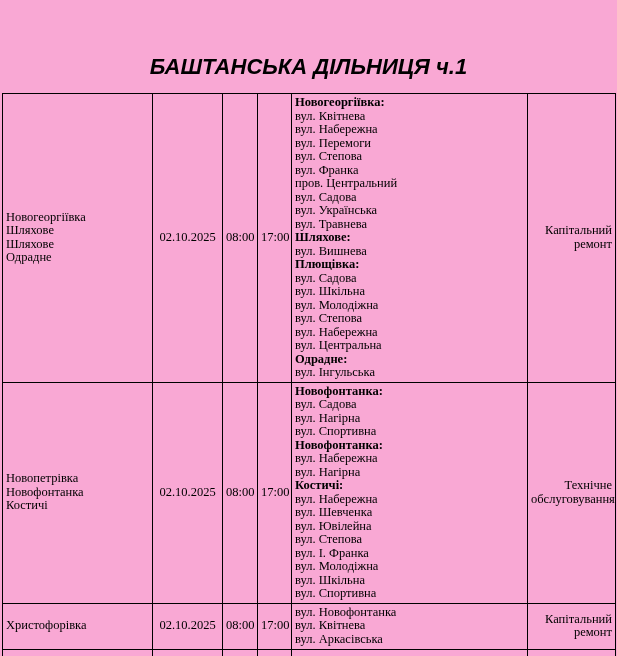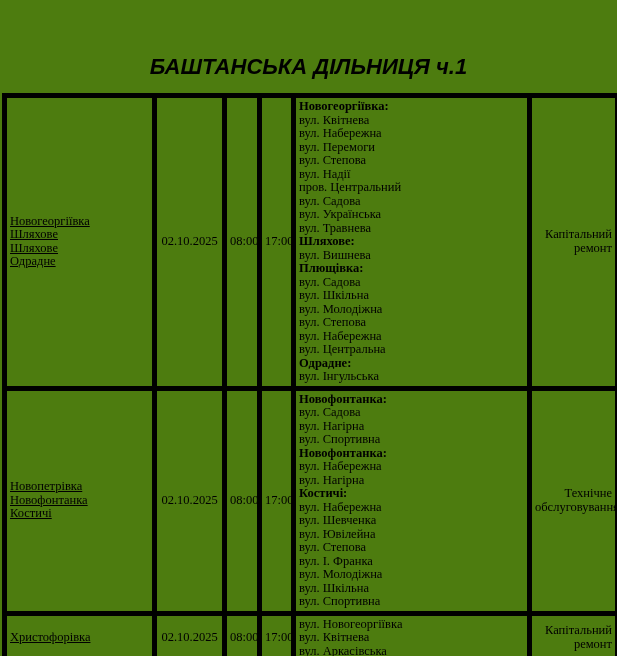--- a/index.html
+++ b/index.html
@@ -11,62 +11,62 @@
     width: 617px;
     height: 656px;
     overflow: hidden;
     font-family: "Liberation Serif", serif;
     color: #000000;
   }
   .page {
     width: 617px;
     height: 656px;
     position: relative;
-    background: #4d7c0f;
+    background: #f9a8d4;
   }
   .page-title {
     padding-top: 54px;
     text-align: center;
     font-family: "Liberation Sans", sans-serif;
     font-weight: bold;
     font-style: italic;
     font-size: 22px;
     line-height: 26px;
     color: #000000;
   }
   table.schedule {
     border-collapse: collapse;
     table-layout: fixed;
     width: 613px;
     margin: 13px 0 0 2px;
     font-size: 12.5px;
     line-height: 13.5px;
   }
   table.schedule td {
-    border: 5px solid #000000;
+    border: 1px solid #000000;
     vertical-align: middle;
     padding: 2px 3px;
     overflow: hidden;
   }
   col.c-villages { width: 150px; }
   col.c-date     { width: 70px;  }
   col.c-start    { width: 35px;  }
   col.c-end      { width: 34px;  }
   col.c-streets  { width: 236px; }
   col.c-type     { width: 88px;  }
 
   td.villages { text-align: left; padding-left: 5px; }
   td.date     { text-align: center; }
   td.time     { text-align: right; padding: 2px 1px; }
   td.streets  { vertical-align: top; padding-left: 5px; }
   td.worktype { text-align: right; padding-left: 4px; }
 
   .street-line { white-space: nowrap; }
   .street-line.hdr { font-weight: bold; }
-  .village-name { white-space: nowrap; text-decoration: underline; }
+  .village-name { white-space: nowrap; }
 
   tbody tr:nth-child(1) { height: 288px; }
   tbody tr:nth-child(2) { height: 221px; }
   tbody tr:nth-child(3) { height: 46px; }
   tbody tr.stub { height: 28px; }
 </style>
 </head>
 <body>
 
 <div class="page">
@@ -91,21 +91,21 @@
           </td>
           <td class="cell date">02.10.2025</td>
           <td class="cell time">08:00</td>
           <td class="cell time">17:00</td>
           <td class="cell streets">
             <div class="street-line hdr">Новогеоргіївка:</div>
             <div class="street-line">вул. Квітнева</div>
             <div class="street-line">вул. Набережна</div>
             <div class="street-line">вул. Перемоги</div>
             <div class="street-line">вул. Степова</div>
-            <div class="street-line">вул. Надії</div>
+            <div class="street-line">вул. Франка</div>
             <div class="street-line">пров. Центральний</div>
             <div class="street-line">вул. Садова</div>
             <div class="street-line">вул. Українська</div>
             <div class="street-line">вул. Травнева</div>
             <div class="street-line hdr">Шляхове:</div>
             <div class="street-line">вул. Вишнева</div>
             <div class="street-line hdr">Плющівка:</div>
             <div class="street-line">вул. Садова</div>
             <div class="street-line">вул. Шкільна</div>
             <div class="street-line">вул. Молодіжна</div>
@@ -147,21 +147,21 @@
           <td class="cell worktype">Технічне обслуговування</td>
         </tr>
         <tr>
           <td class="cell villages">
             <div class="village-name">Христофорівка</div>
           </td>
           <td class="cell date">02.10.2025</td>
           <td class="cell time">08:00</td>
           <td class="cell time">17:00</td>
           <td class="cell streets">
-            <div class="street-line">вул. Новогеоргіївка</div>
+            <div class="street-line">вул. Новофонтанка</div>
             <div class="street-line">вул. Квітнева</div>
             <div class="street-line">вул. Аркасівська</div>
           </td>
           <td class="cell worktype">Капітальний ремонт</td>
         </tr>
         <tr class="stub">
           <td class="cell villages"></td>
           <td class="cell date"></td>
           <td class="cell time"></td>
           <td class="cell time"></td>

